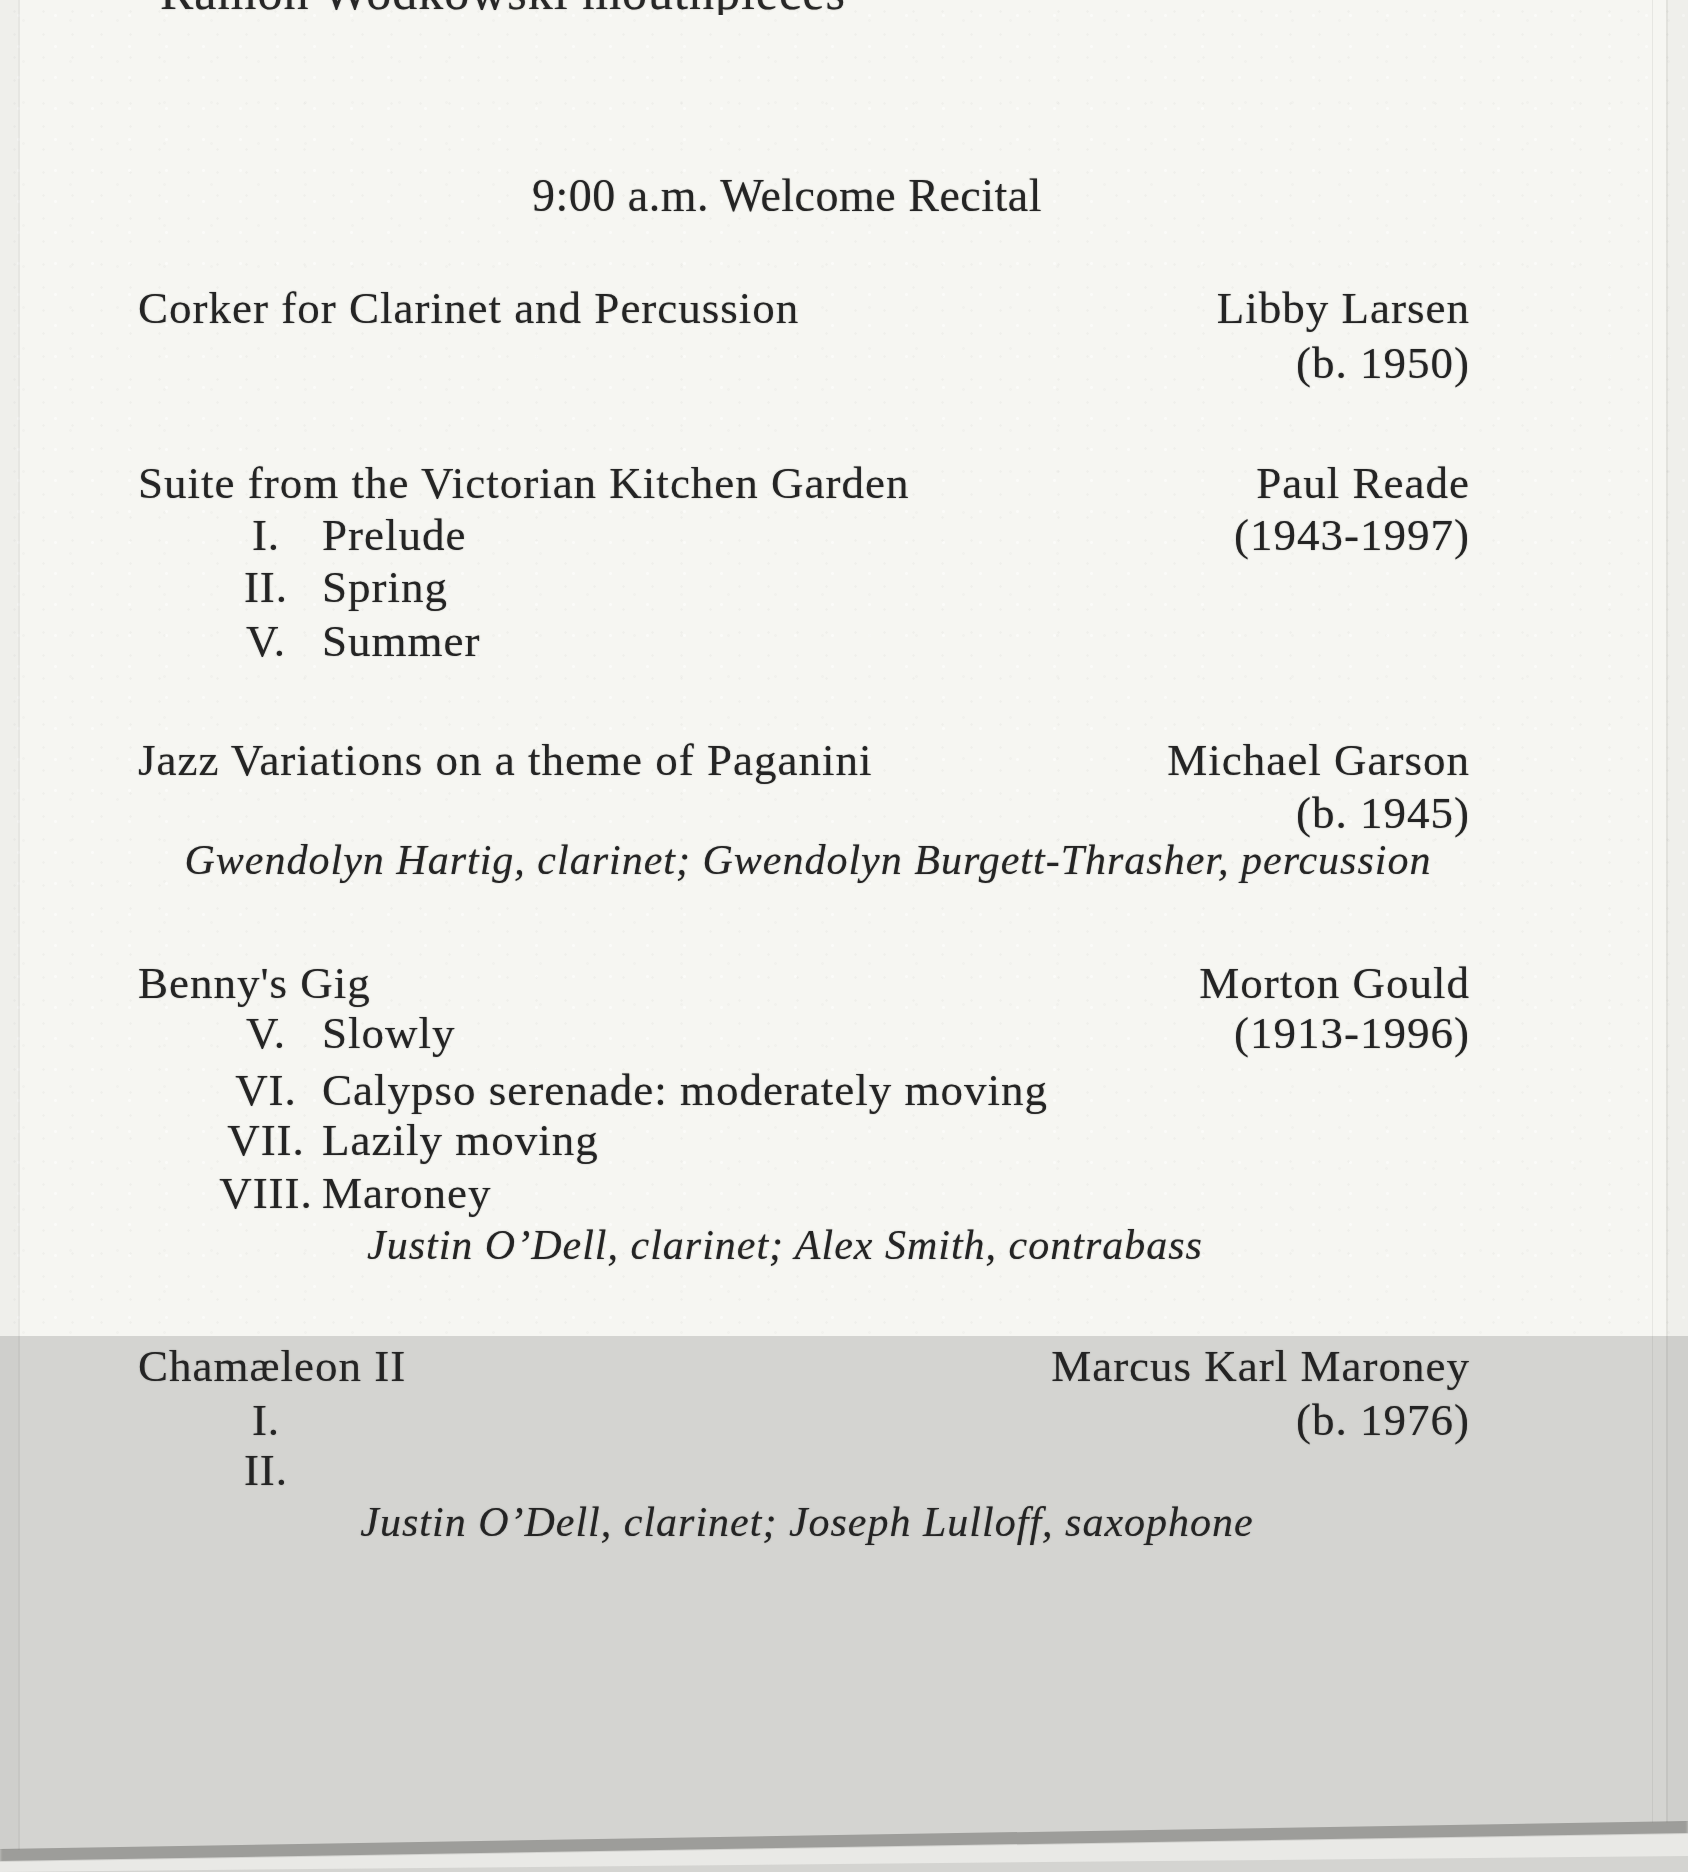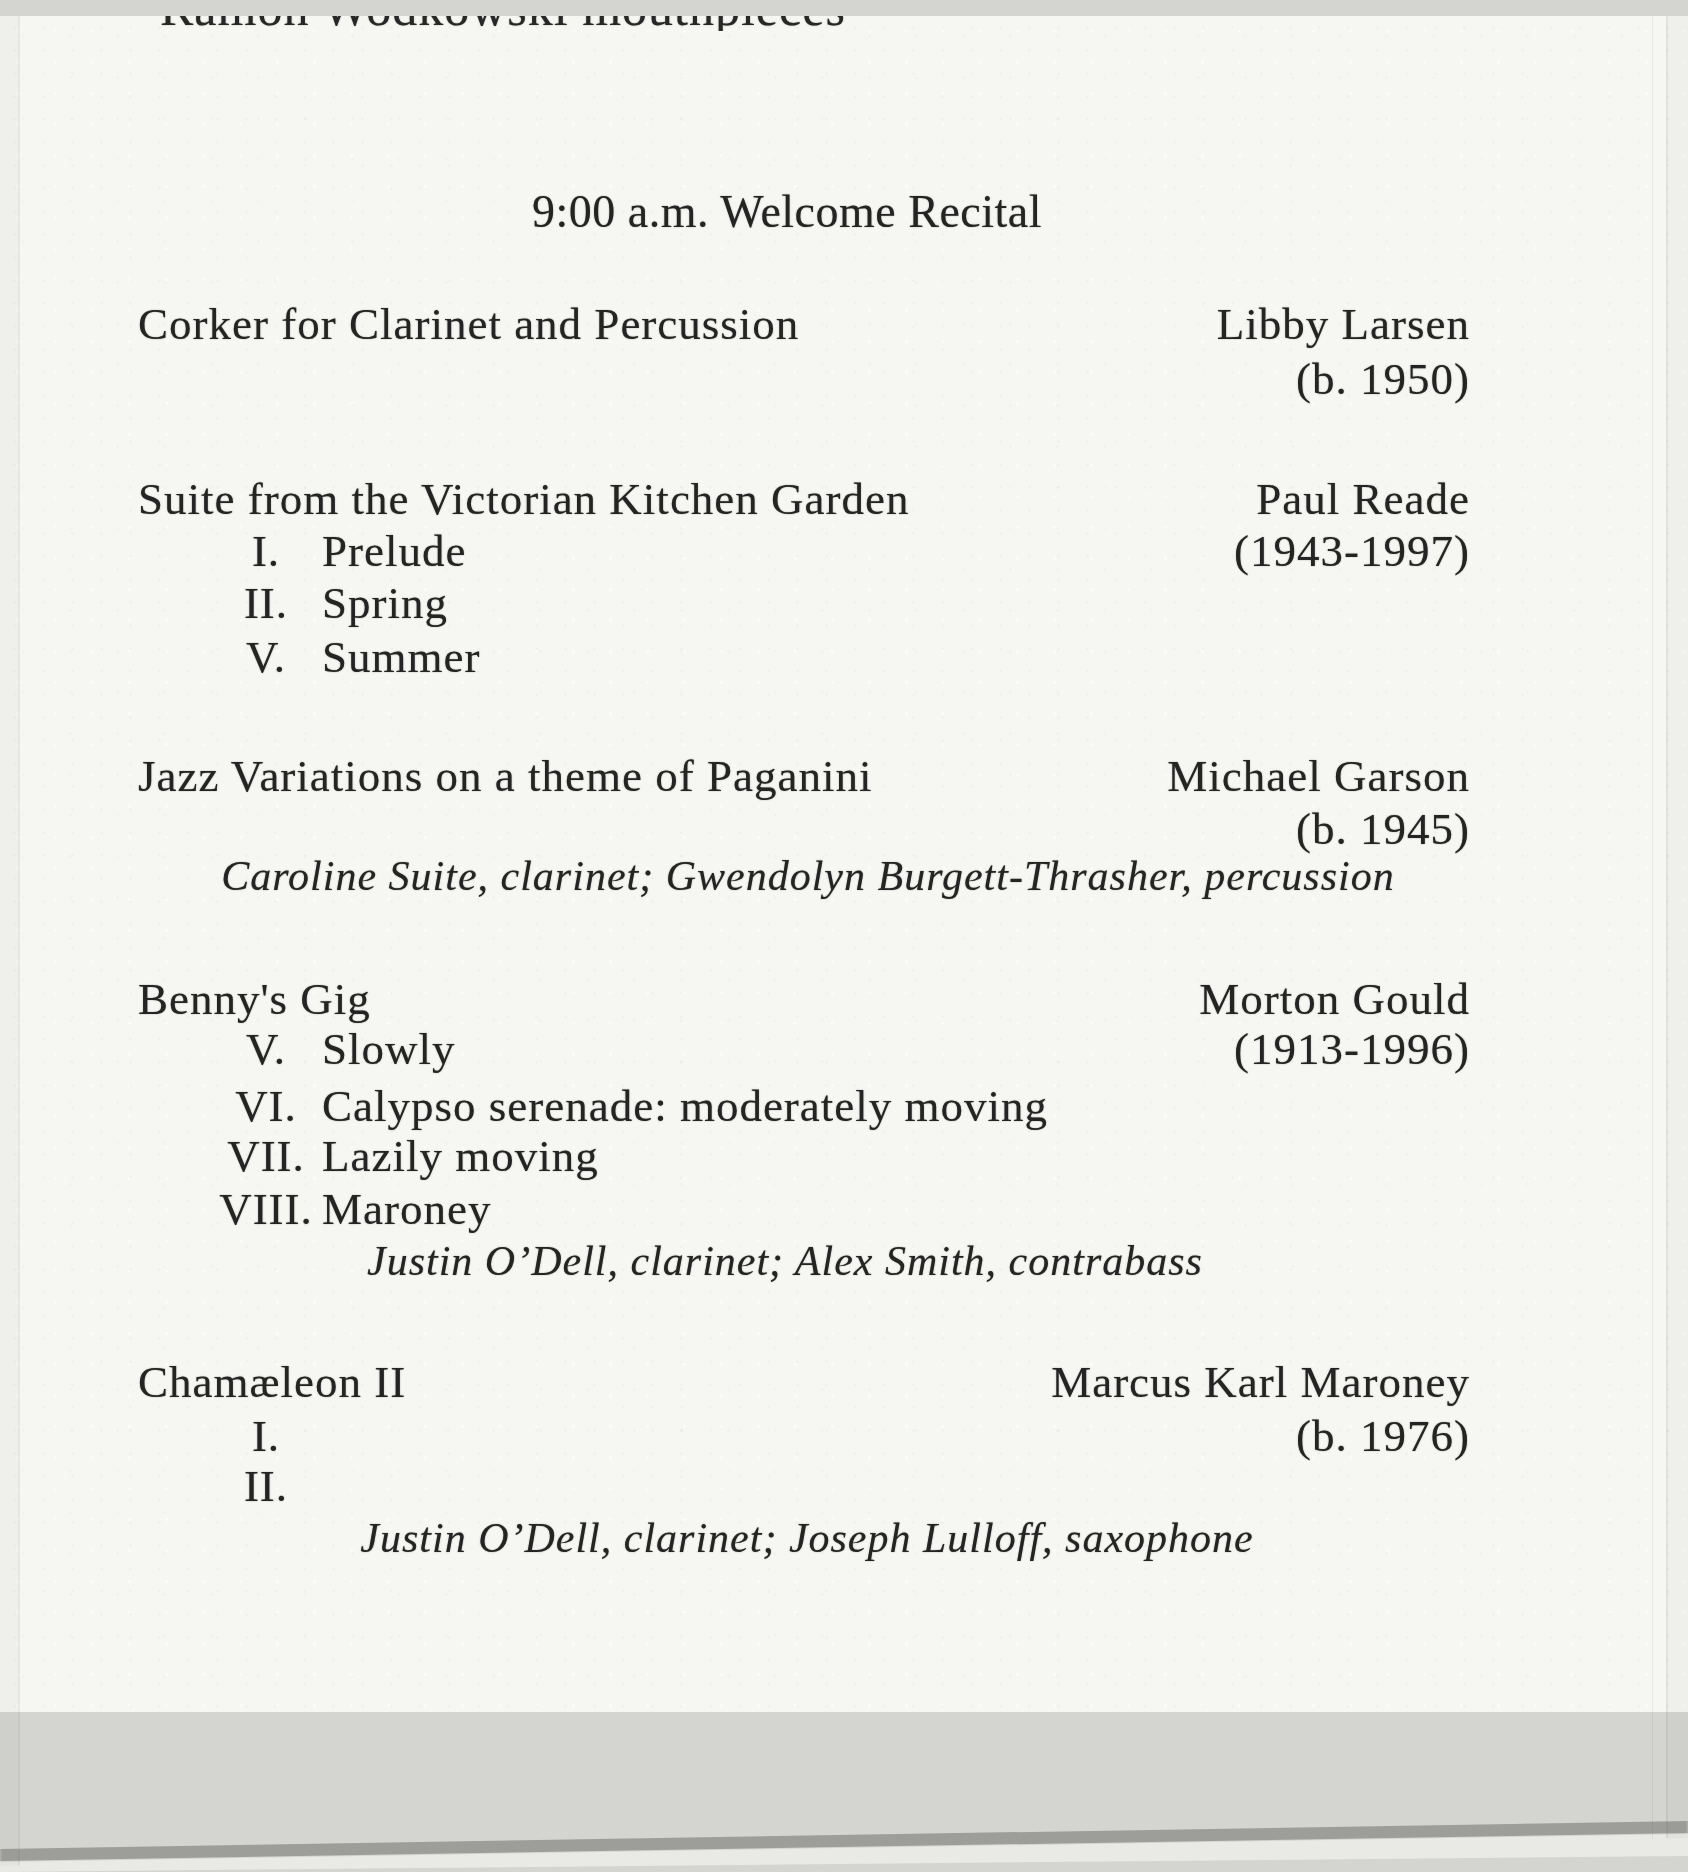--- a/index.html
+++ b/index.html
@@ -22,21 +22,21 @@
   }
   
   .page-shadow{
     position:absolute;left:0;top:0;width:1688px;height:1872px;
     background:#9d9d9a;
     clip-path:polygon(0 1849px,1688px 1821px,1688px 1833px,0 1861px);
     filter:blur(1.5px);
   }
   
   .page{
-    position:absolute;left:0;top:16px;width:1688px;height:1696px;
+    position:absolute;left:0;top:0;width:1688px;height:1336px;
     background-color:#f6f6f2;
     background-image:
       radial-gradient(circle, rgba(60,60,55,0.035) 0.8px, transparent 1.6px),
       radial-gradient(circle, rgba(60,60,55,0.025) 1px, transparent 1.8px),
       radial-gradient(circle, rgba(255,255,255,0.5) 1px, transparent 2px);
     background-size:29px 23px,47px 41px,37px 31px;
     clip-path:polygon(0 0,1688px 0,1688px 1822px,0 1850px);
   }
   
   .edge-left{
@@ -123,21 +123,21 @@
   <div class="txt mvt" style="top:565px;">
     <span class="mvt-num">II.</span><span class="mvt-name">Spring</span>
   </div>
   <div class="txt mvt" style="top:619px;">
     <span class="mvt-num">V.</span><span class="mvt-name">Summer</span>
   </div>
 
   <div class="txt work" style="top:738px;">Jazz Variations on a theme of Paganini</div>
   <div class="txt composer" style="top:738px;">Michael Garson</div>
   <div class="txt composer" style="top:791px;">(b. 1945)</div>
-  <div class="txt performers" style="top:839px;left:138px;width:1340px;">Caroline Suite, clarinet; Gwendolyn Burgett-Thrasher, percussion</div>
+  <div class="txt performers" style="top:839px;left:138px;width:1340px;">Gwendolyn Hartig, clarinet; Gwendolyn Burgett-Thrasher, percussion</div>
 
   <div class="txt work" style="top:961px;">Benny's Gig</div>
   <div class="txt composer" style="top:961px;">Morton Gould</div>
   <div class="txt composer" style="top:1011px;">(1913-1996)</div>
   <div class="txt mvt" style="top:1011px;">
     <span class="mvt-num">V.</span><span class="mvt-name">Slowly</span>
   </div>
   <div class="txt mvt" style="top:1068px;">
     <span class="mvt-num">VI.</span><span class="mvt-name">Calypso serenade: moderately moving</span>
   </div>

